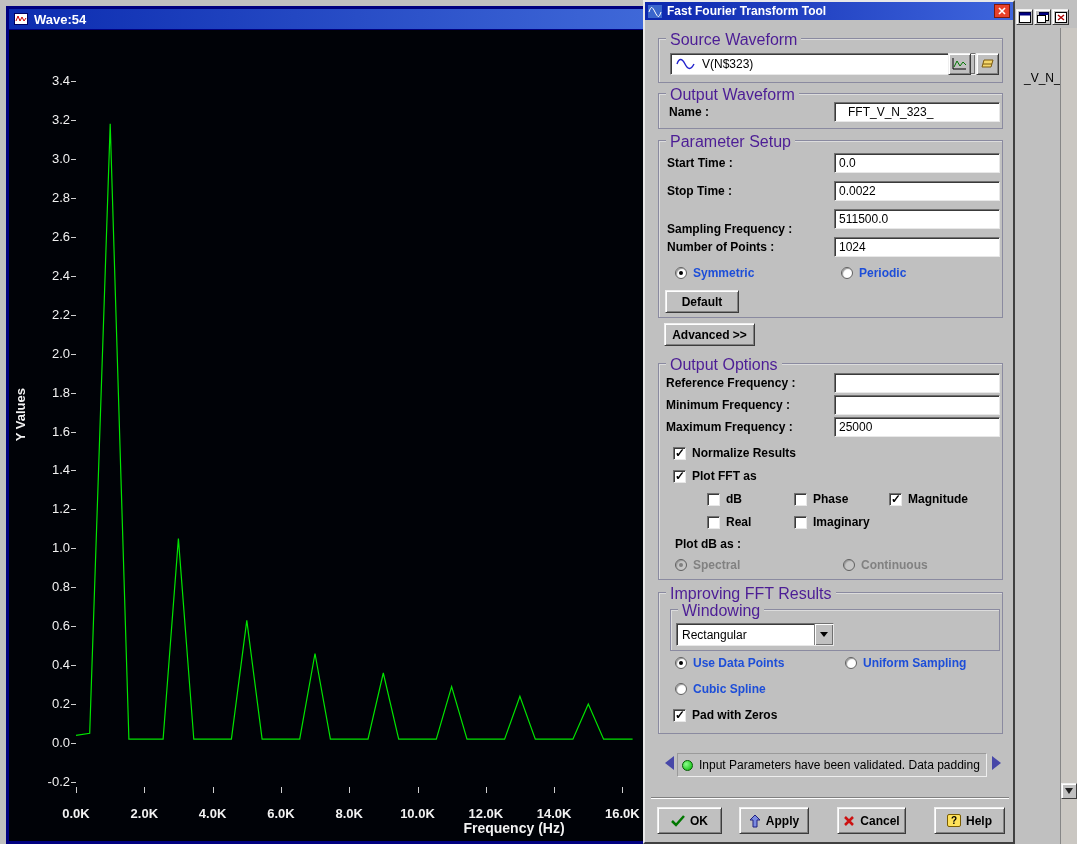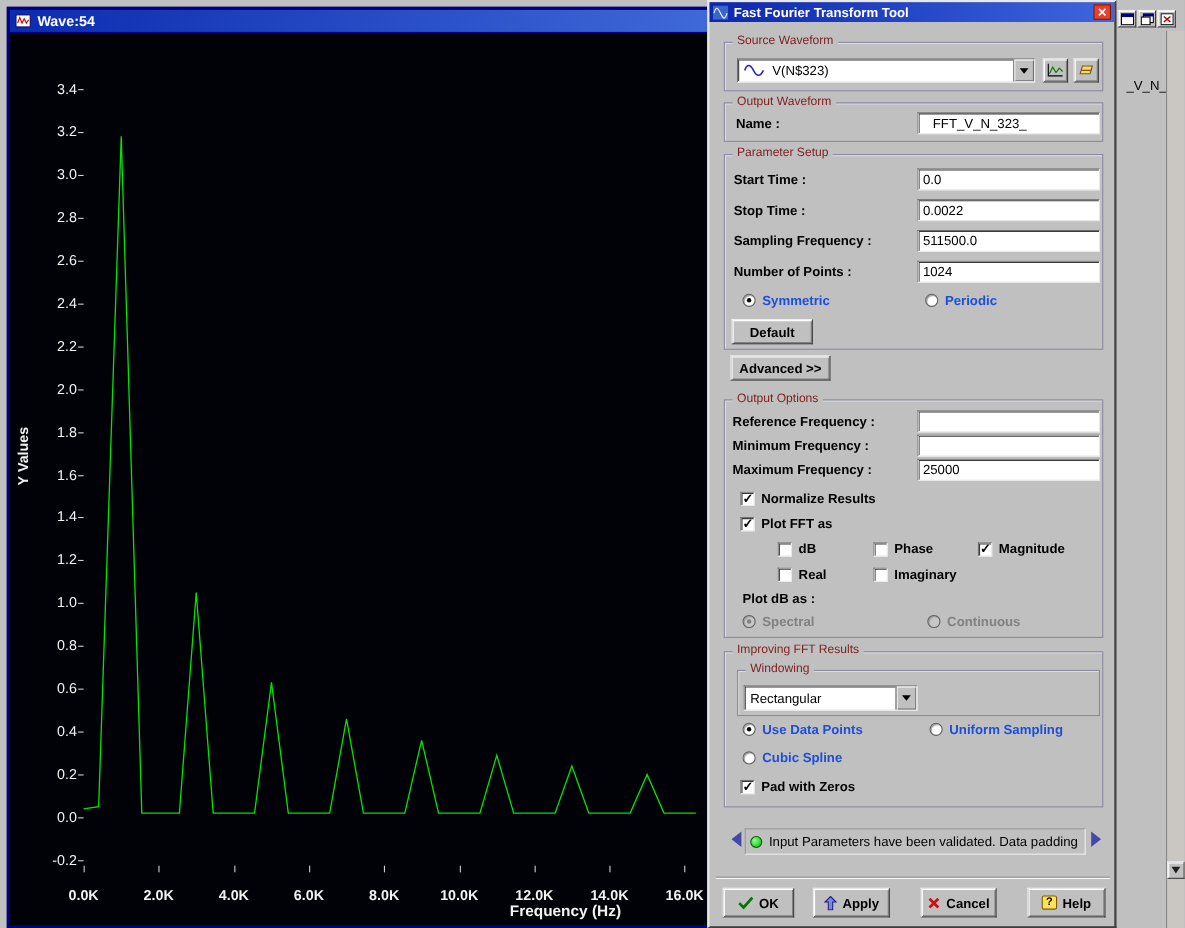--- a/index.html
+++ b/index.html
@@ -24,21 +24,21 @@
   
   .dialog{position:absolute;left:643px;top:0;width:372px;height:844px;background:#c0c0c0;
     border:2px solid;border-color:#e8e8e8 #404040 #404040 #e8e8e8;}
   .dlg-titlebar{position:absolute;left:0;top:0;right:0;height:18px;
     background:linear-gradient(90deg,#0c27ae,#3f66dd);display:flex;align-items:center;gap:5px;padding:0 3px;}
   .dlg-title{color:#fff;font-weight:bold;font-size:12px;flex:1;white-space:nowrap;}
   .dlg-close{width:16px;height:14px;background:#e8402a;border:1px solid #801808;
     display:flex;align-items:center;justify-content:center;flex:none;}
 
   .group{position:absolute;border:1px solid #8a8aa0;box-shadow:inset 1px 1px 0 #dcdcdc;}
-  .group-label{position:absolute;top:-8px;left:7px;background:#c0c0c0;padding:0 4px;font-size:11px;color:#7f1d1d;white-space:nowrap;}
+  .group-label{position:absolute;top:-8px;left:7px;background:#c0c0c0;padding:0 4px;font-size:16px;color:#4c1d95;white-space:nowrap;}
 
   .lbl{position:absolute;font-size:12px;font-weight:bold;color:#000;white-space:nowrap;}
   .tfield{position:absolute;background:#fff;border:1px solid;border-color:#707070 #e8e8e8 #e8e8e8 #707070;
     box-shadow:inset 1px 1px 0 #3a3a3a;font-size:12px;padding:2px 4px;white-space:nowrap;overflow:hidden;color:#000;}
 
   .btn{position:absolute;background:#c0c0c0;border:1px solid;border-color:#efefef #3c3c3c #3c3c3c #efefef;
     box-shadow:inset 1px 1px 0 #fff, inset -1px -1px 0 #818181;font-weight:bold;font-size:12px;
     display:flex;align-items:center;justify-content:center;gap:5px;cursor:default;font-family:inherit;color:#000;}
 
   .combo{position:absolute;background:#fff;border:1px solid;border-color:#707070 #e8e8e8 #e8e8e8 #707070;
@@ -208,21 +208,21 @@
       <span class="dlg-close">
         <svg width="8" height="8">
             <path d="M1 1 L7 7 M7 1 L1 7" stroke="#fff" stroke-width="1.6" fill="none"></path>
           </svg>
       </span>
     </div>
 
     <div class="group" style="left:13px;top:36px;width:345px;height:45px;">
       <span class="group-label">Source Waveform</span>
     </div>
-    <div class="combo" style="left:25px;top:51px;width:271px;height:22px;">
+    <div class="combo" style="left:25px;top:51px;width:306px;height:22px;">
       <span style="display:flex;">
         <svg width="20" height="12">
             <path d="M1 6 C3 0 6 0 9 6 C12 12 15 12 18 6" stroke="#2222cc" fill="none" stroke-width="1.4"></path>
           </svg>
       </span>
       <span>V(N$323)</span>
       <span class="dd-btn">
           <span class="tri-down"></span>
         </span>
     </div>
@@ -245,21 +245,21 @@
     <span class="lbl" style="left:24px;top:103px;">Name :</span>
     <div class="tfield" style="left:189px;top:100px;width:166px;height:20px;padding-left:13px;">FFT_V_N_323_</div>
 
     <div class="group" style="left:13px;top:138px;width:345px;height:178px;">
       <span class="group-label">Parameter Setup</span>
     </div>
     <span class="lbl" style="left:22px;top:154px;">Start Time :</span>
     <div class="tfield" style="left:189px;top:151px;width:166px;height:20px;">0.0</div>
     <span class="lbl" style="left:22px;top:182px;">Stop Time :</span>
     <div class="tfield" style="left:189px;top:179px;width:166px;height:20px;">0.0022</div>
-    <span class="lbl" style="left:22px;top:210px;">Sampling Frequency :</span>
+    <span class="lbl" style="left:22px;top:220px;">Sampling Frequency :</span>
     <div class="tfield" style="left:189px;top:207px;width:166px;height:20px;">511500.0</div>
     <span class="lbl" style="left:22px;top:238px;">Number of Points :</span>
     <div class="tfield" style="left:189px;top:235px;width:166px;height:20px;">1024</div>
 
     <div class="rb" style="left:30px;top:264px;">
       <span class="rb-circle on"></span>
       <span class="rb-label">Symmetric</span>
     </div>
     <div class="rb" style="left:196px;top:264px;">
       <span class="rb-circle"></span>

